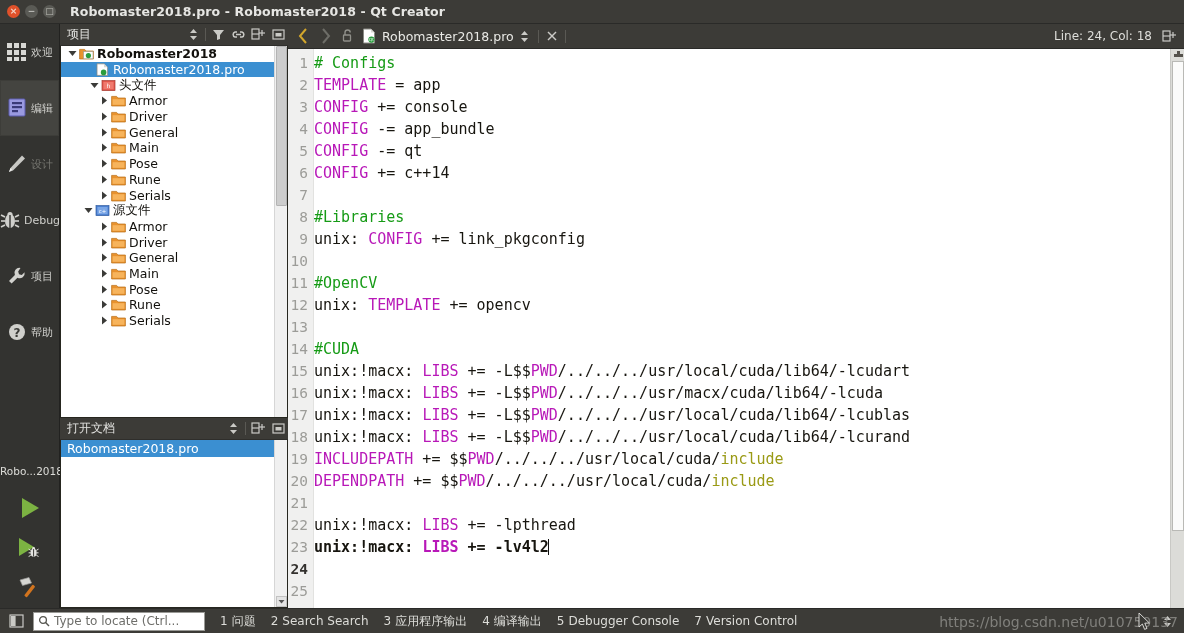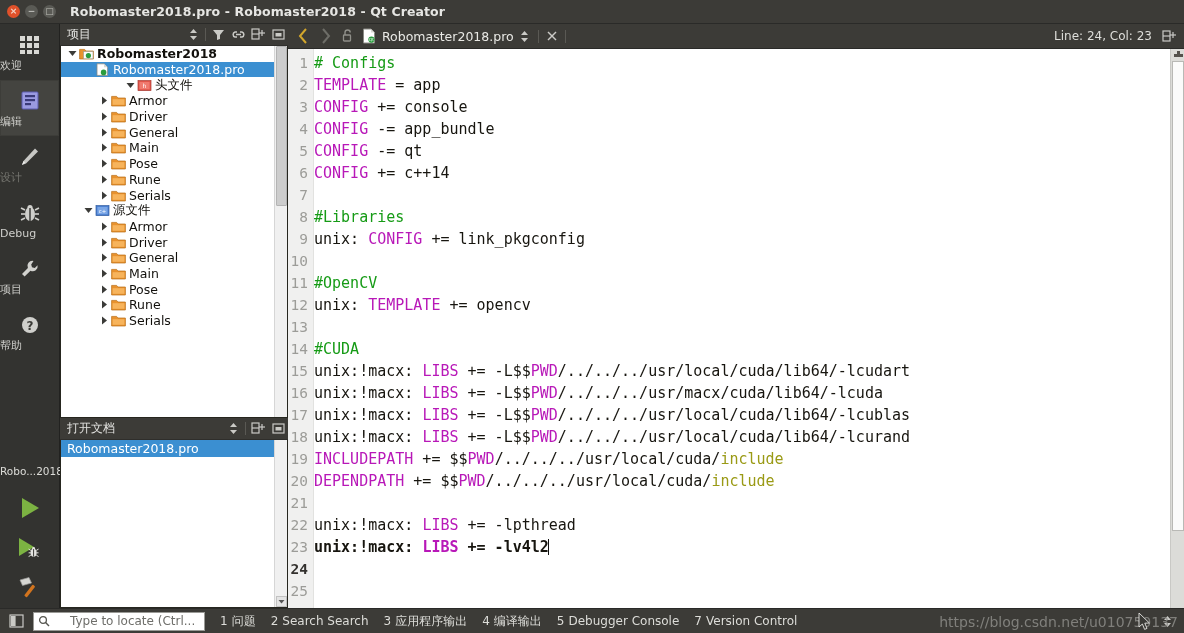--- a/index.html
+++ b/index.html
@@ -25,21 +25,21 @@
                 letter-spacing: 0.1px; }
 
   
   .body { flex: 1 1 auto; display: flex; min-height: 0; }
 
   .modebar {
     width: 60px; background: #333330; flex: 0 0 60px;
     display: flex; flex-direction: column; border-right: 1px solid #222220;
   }
   .mode {
-    height: 56px; display: flex; flex-direction: column; 
+    height: 56px; display: flex; flex-direction: row; align-items: center;
     justify-content: center; gap: 3px; color: #cfcfcb; font-size: 11px;
   }
   .mode.active { background: #46464250; background: #45454199; box-shadow: inset 0 0 0 1px #3d3d39; }
   .mode.active { background: #444440; }
   .mode.disabled { color: #75756f; }
   .mode .glyph { height: 24px; display: flex; align-items: center; justify-content: center; }
   .mode .lbl { line-height: 1; }
 
   .modespacer { flex: 1 1 auto; }
 
@@ -112,21 +112,21 @@
               border-left: 1px solid #c9c9c5; }
   .edthumb { position: absolute; left: 1px; top: 12px; width: 12px; height: 470px; background: #fbfbfa;
              border: 1px solid #b9b9b5; }
   .edmark { position: absolute; left: 3px; top: 2px; width: 9px; height: 6px; }
 
   
   .statusbar { height: 25px; flex: 0 0 25px; background: #3c3b37; display: flex; align-items: center;
                padding: 0 6px; gap: 5px; border-top: 1px solid #2a2a28; }
   .sidetoggle { width: 22px; height: 18px; display: flex; align-items: center; justify-content: center; }
   .locator { width: 172px; height: 19px; background: #ffffff; border: 1px solid #9a9a96;
-             display: flex; align-items: center; gap: 20px; padding: 0 4px; }
+             display: flex; align-items: center; gap: 4px; padding: 0 4px; }
   .locator .ph { font-size: 12px; color: #6e6e6a; }
   .outtabs { display: flex; align-items: center; gap: 15px; margin-left: 10px; }
   .outtab { display: flex; align-items: center; gap: 4px; color: #ddddd9; font-size: 12px; }
   .outtab .num { color: #ddddd9; }
   .watermark { position: absolute; right: 6px; bottom: 3px; color: #8c8c88; font-size: 14px;
                font-family: "DejaVu Sans", sans-serif; opacity: 0.85; }
   .cursorart { position: absolute; right: 32px; bottom: 2px; width: 14px; height: 18px; }
 
   svg { display: block; }
 </style>
@@ -349,21 +349,21 @@
               <span class="arrow"></span>
               <span class="ico">
                 <svg width="15" height="13" viewBox="0 0 15 13">
                   <path d="M2 0.8 H9 L12.6 4.2 V12.4 H2 Z" fill="#ffffff" stroke="#8a8a84" stroke-width="0.8"></path>
                   <path d="M9 0.8 V4.2 H12.6 Z" fill="#d8d8d2"></path>
                   <circle cx="8.6" cy="9.4" r="2.8" fill="#2a9d3e"></circle>
                 </svg>
               </span>
               <span class="nm">Robomaster2018.pro</span>
             </div>
-            <div class="row" style="padding-left: 17px; margin-left: 47px;">
+            <div class="row" style="padding-left: 28px;">
               <span class="arrow">
                 <svg width="9" height="7" viewBox="0 0 9 7">
                   <path d="M0.5 1 L8.5 1 L4.5 6 Z" fill="#3b3b38"></path>
                 </svg>
               </span>
               <span class="ico">
                 <svg width="15" height="13" viewBox="0 0 15 13">
                   <rect x="1" y="1.6" width="13" height="10" fill="#e0554a" stroke="#a63a31" stroke-width="0.7"></rect>
                   <rect x="2.4" y="3" width="10.2" height="7.2" fill="#f07a6e"></rect>
                   <text x="7.5" y="9.2" font-size="6" font-family="DejaVu Sans, sans-serif" fill="#fff" text-anchor="middle">h</text>
@@ -666,21 +666,21 @@
         </span>
         <span class="sep"></span>
         <span class="navbtn">
           <svg width="12" height="12" viewBox="0 0 12 12">
             <line x1="2" y1="2" x2="10" y2="10" stroke="#cacac6" stroke-width="1.5"></line>
             <line x1="10" y1="2" x2="2" y2="10" stroke="#cacac6" stroke-width="1.5"></line>
           </svg>
         </span>
         <span class="sep"></span>
         <span class="spacer"></span>
-        <span class="lineinfo">Line: 24, Col: 23</span>
+        <span class="lineinfo">Line: 24, Col: 18</span>
         <span class="navbtn">
           <svg width="14" height="13" viewBox="0 0 14 13">
             <rect x="1" y="1" width="7" height="10" fill="none" stroke="#cacac6" stroke-width="1.2"></rect>
             <line x1="1" y1="6" x2="8" y2="6" stroke="#cacac6" stroke-width="1.2"></line>
             <line x1="11" y1="2" x2="11" y2="8" stroke="#cacac6" stroke-width="1.2"></line>
             <line x1="8" y1="5" x2="14" y2="5" stroke="#cacac6" stroke-width="1.2"></line>
           </svg>
         </span>
       </div>
 

